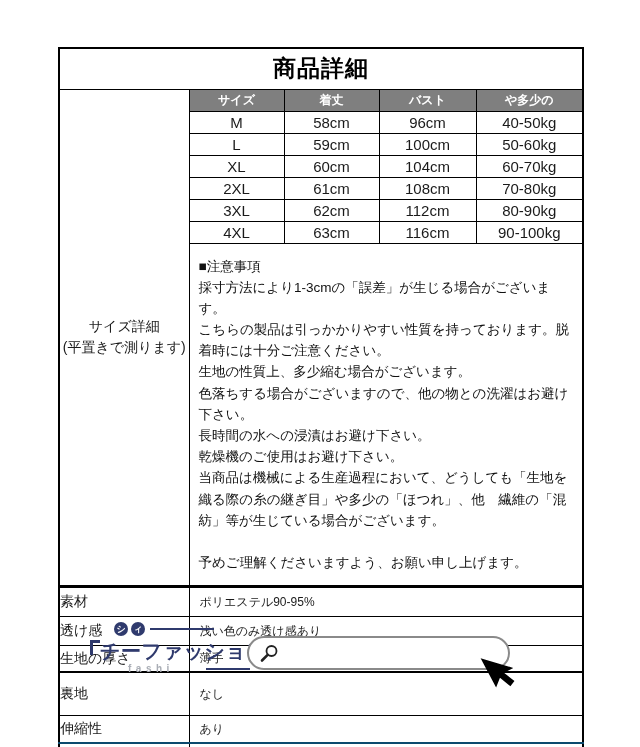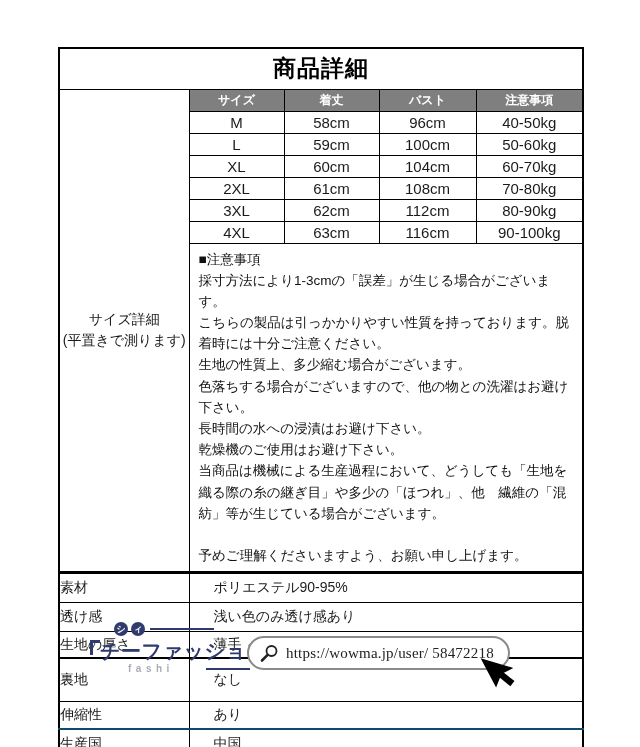--- a/index.html
+++ b/index.html
@@ -14,25 +14,25 @@
   .ptable td, .ptable th { border:1px solid #000; color:#1a1a1a; overflow:hidden; }
 
   .title-row td { height:41px; font-size:23px; font-weight:bold; text-align:center; color:#000; letter-spacing:1px; }
 
   .head-row th { height:22px; background:#7f7f7f; color:#ffffff; font-size:12px; font-weight:bold; text-align:center; }
 
   .size-row td { height:22px; font-size:15px; text-align:center; }
 
   .left-cell { vertical-align:middle; text-align:center; font-size:14px; white-space:pre-line; line-height:1.5; color:#111; }
 
-  .notes-cell { height:295px; vertical-align:top; padding:5px 9px;border-radius:11px; }
+  .notes-cell { height:295px; vertical-align:top; padding:12px 9px;border-radius:11px; }
   .notes-text { font-size:13.5px; line-height:1.57; white-space:pre-line; color:#111; }
 
   .spec-label { font-size:14px; }
-  .spec-value { text-align:left; padding-left:24px; font-size:14px; }
+  .spec-value { text-align:left; padding-left:10px; font-size:12px; }
   .sr0 td { height:30px; border-top:3px solid #000; }
   .sr1 td { height:29px; }
   .sr2 td { height:26px; }
   .sr3 td { height:44px; border-top:2px solid #000; }
   .sr4 td { height:27px; }
   .sr5 td { height:30px; border-top:2px solid #0c4a6e; }
 
   
   .logo { position:absolute; left:88px; top:622px; width:160px; height:58px; color:#2f3a6d; z-index:2; }
   .badges { position:absolute; left:26px; top:0; display:flex; align-items:center; gap:3px; }
@@ -75,21 +75,21 @@
         <tr class="title-row">
       <td colspan="5">商品詳細</td>
     </tr>
 
     <tr class="head-row">
       <td class="left-cell" rowspan="8">サイズ詳細
 (平置きで測ります)</td>
       <th>サイズ</th>
       <th>着丈</th>
       <th>バスト</th>
-      <th>注意事項</th>
+      <th>や多少の</th>
     </tr>
 
     <tr class="size-row">
       <td>M</td>
       <td>58cm</td>
       <td>96cm</td>
       <td>40-50kg</td>
     </tr>
     <tr class="size-row">
       <td>L</td>
@@ -175,21 +175,20 @@
     <div class="logo-bottomline"></div>
   </div>
 
   <div class="url-pill">
     <span style="display:flex;">
       <svg width="19" height="19" viewBox="0 0 19 19">
         <circle cx="11.5" cy="7" r="5" fill="none" stroke="#222" stroke-width="1.8"></circle>
         <line x1="7.6" y1="10.8" x2="2" y2="16.5" stroke="#222" stroke-width="2.6" stroke-linecap="round"></line>
       </svg>
     </span>
-    <span class="url-text">https://wowma.jp/user/ 58472218</span>
   </div>
 
   <div class="cursor">
     <svg width="30" height="44" viewBox="0 0 14 22">
       <polygon points="1,0.5 1,17 5,13.6 7.6,19.8 10.6,18.5 7.9,12.4 13.2,12.4" fill="#000"></polygon>
     </svg>
   </div>
 
 </div>
 

